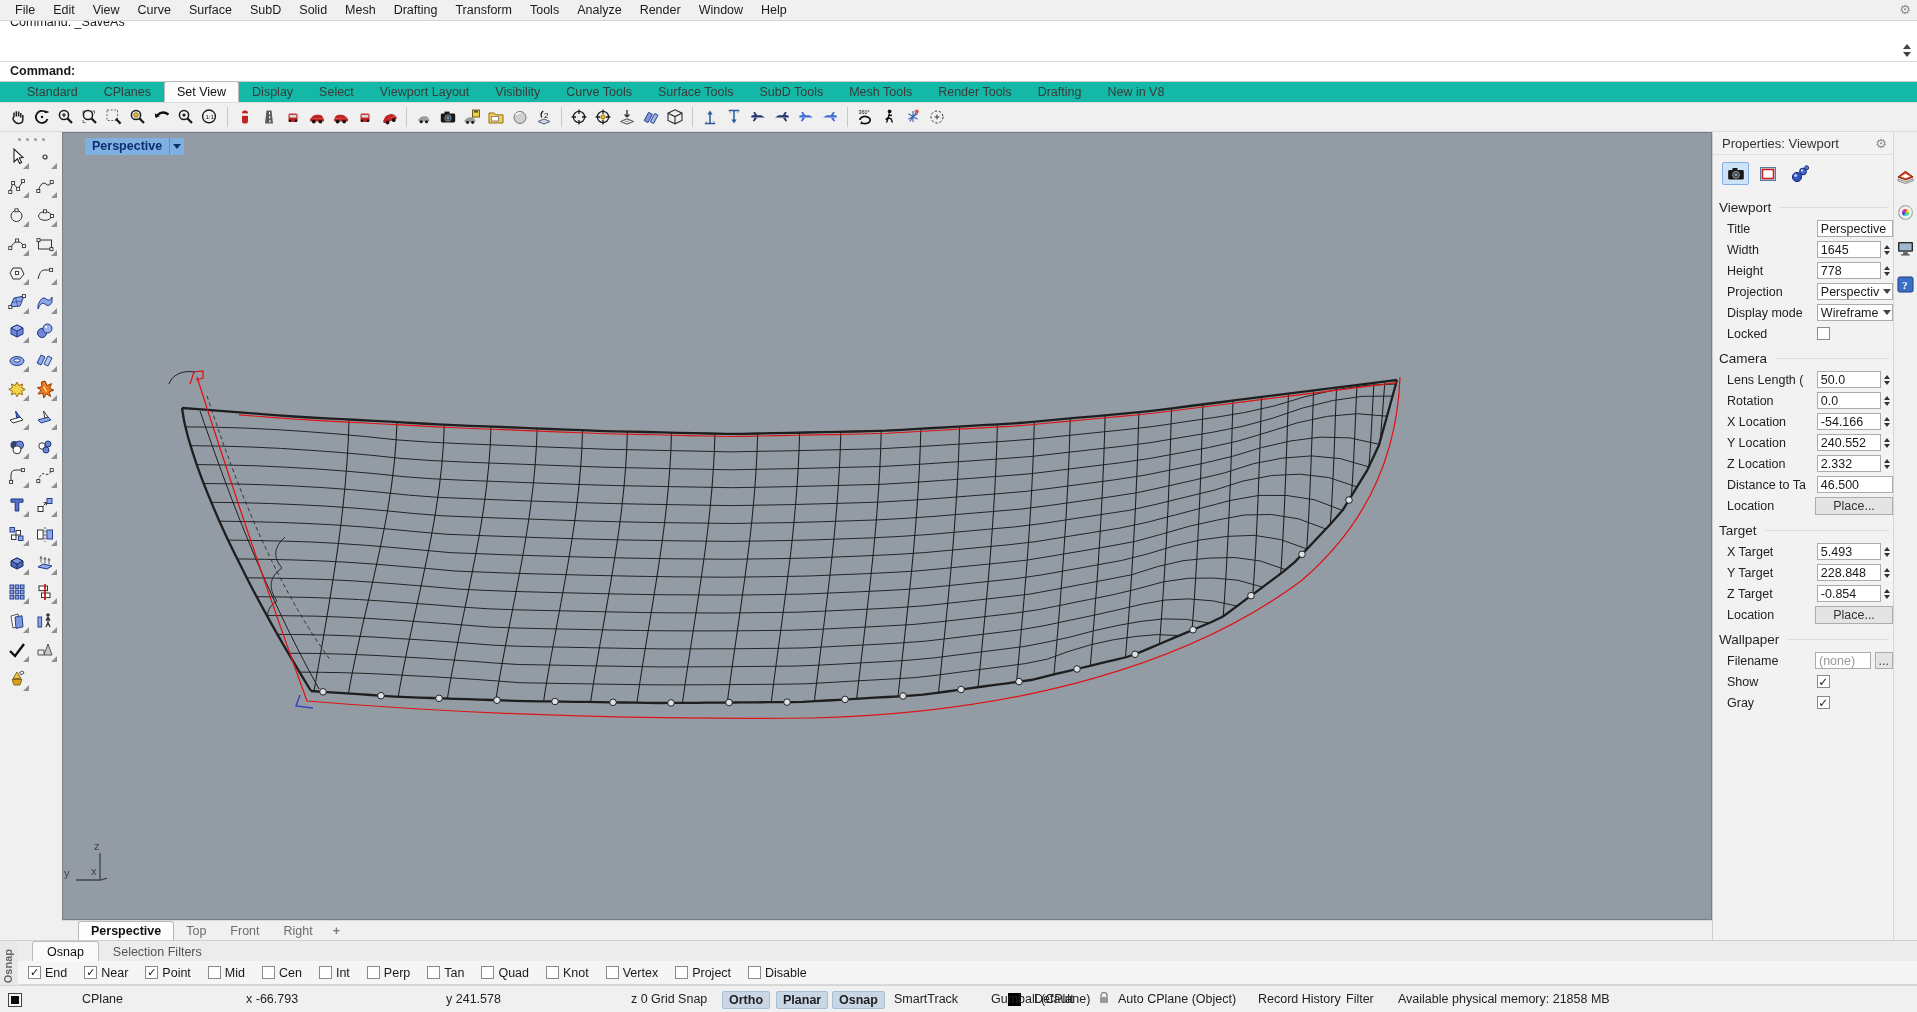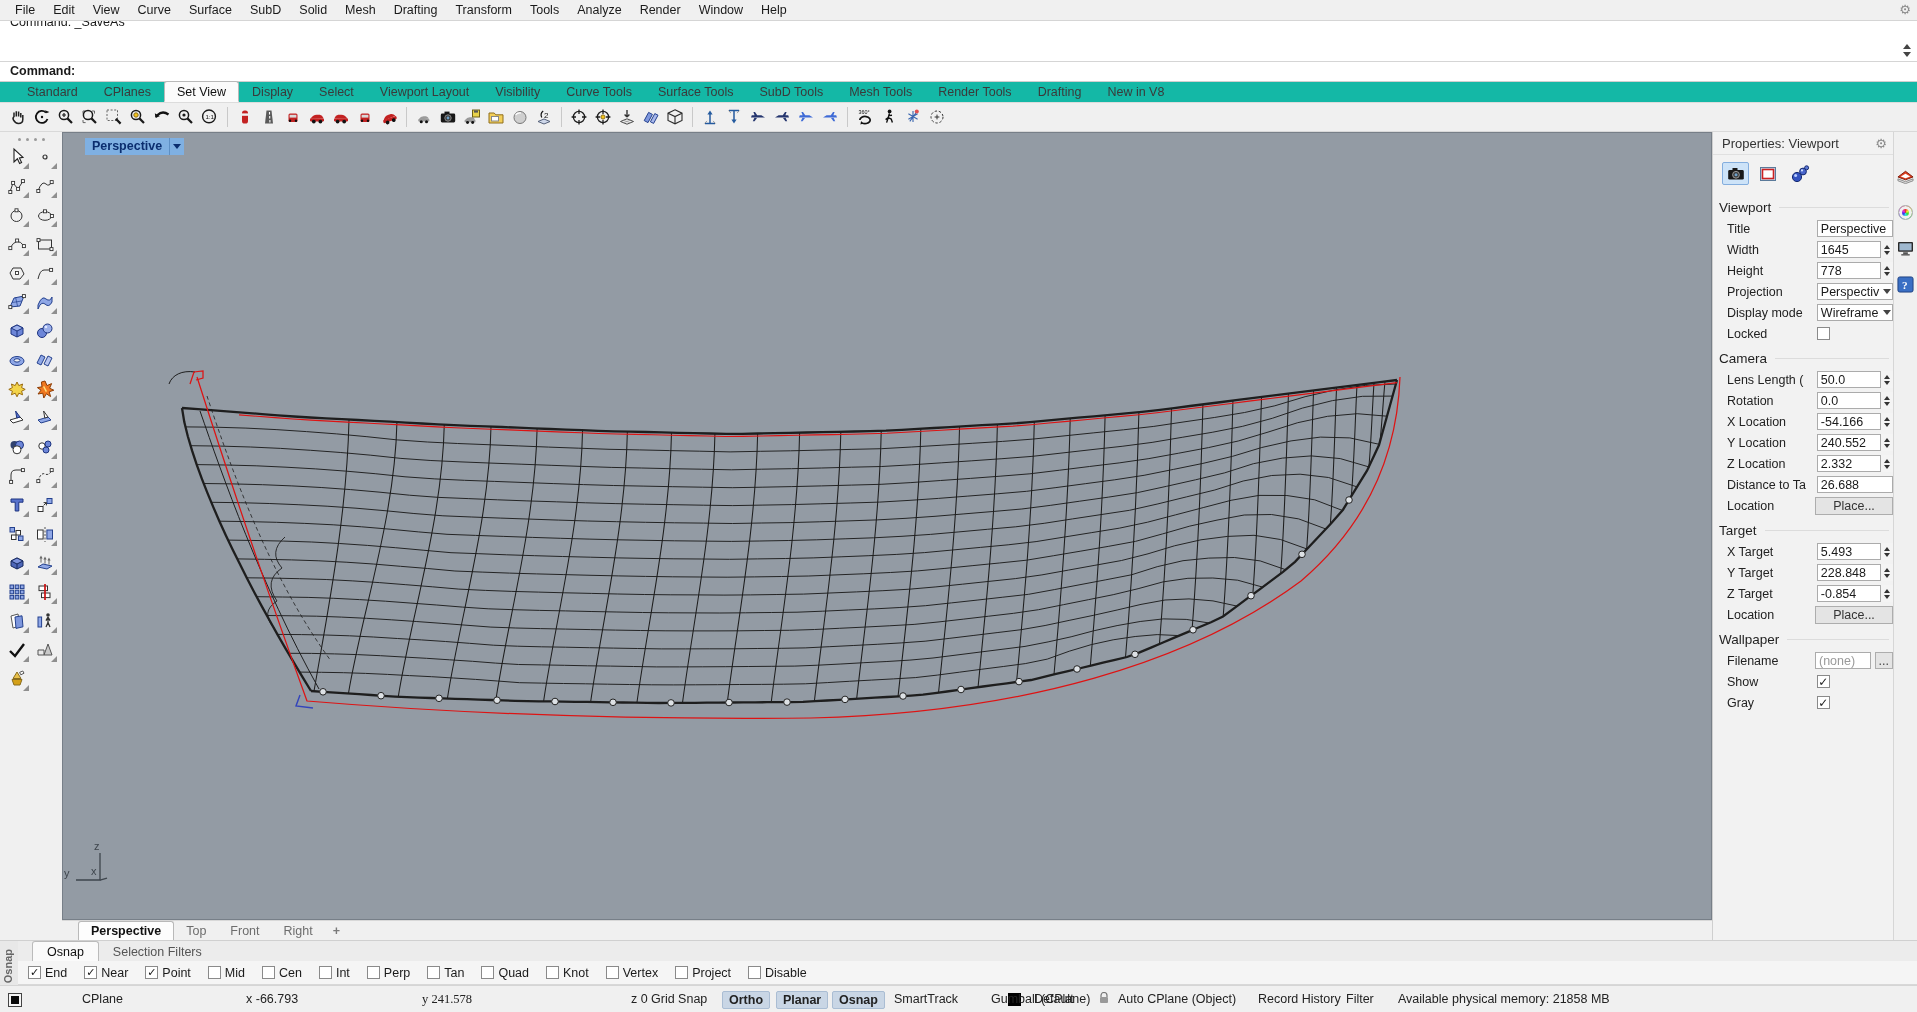--- a/index.html
+++ b/index.html
@@ -901,21 +901,21 @@
             <span class="pbox">2.332</span>
             <span class="pspin">
               <i class="u"></i>
               <i class="d"></i>
             </span>
           </span>
         </div>
         <div class="prow">
           <span class="plabel">Distance to Ta</span>
           <span class="pctl">
-            <span class="pbox">26.688</span>
+            <span class="pbox">46.500</span>
           </span>
         </div>
         <div class="prow">
           <span class="plabel">Location</span>
           <span class="pctl">
             <span class="pbtn">Place...</span>
           </span>
         </div>
         <div class="psec">
           <span>Target</span>
@@ -1067,21 +1067,21 @@
       <label class="chk">
         <span class="box"></span>
         <span>Disable</span>
       </label>
     </div>
 
   <div id="statusbar">
       <span class="swatch1" style="left: 8px; top: 7px;"></span>
       <span class="stitem" style="left: 76px;">CPlane</span>
       <span class="stitem" style="left: 240px;">x -66.793</span>
-      <span class="stitem" style="left: 416px; font-family: Liberation Serif, serif;">y 241.578</span>
+      <span class="stitem" style="left: 440px;">y 241.578</span>
       <span class="stitem" style="left: 625px;">z 0</span>
       <span class="stitem" style="left: 845px;">Feet</span>
       <span class="swatch2" style="left: 1008px; top: 7px;"></span>
       <span class="stitem" style="left: 1028px;">Default</span>
       <span class="stitem" style="left: 645px;">Grid Snap</span>
       <span class="stitem active" style="left: 722px;">Ortho</span>
       <span class="stitem active" style="left: 776px;">Planar</span>
       <span class="stitem active" style="left: 832px;">Osnap</span>
       <span class="stitem" style="left: 888px;">SmartTrack</span>
       <span class="stitem" style="left: 985px;">Gumball (CPlane)</span>

